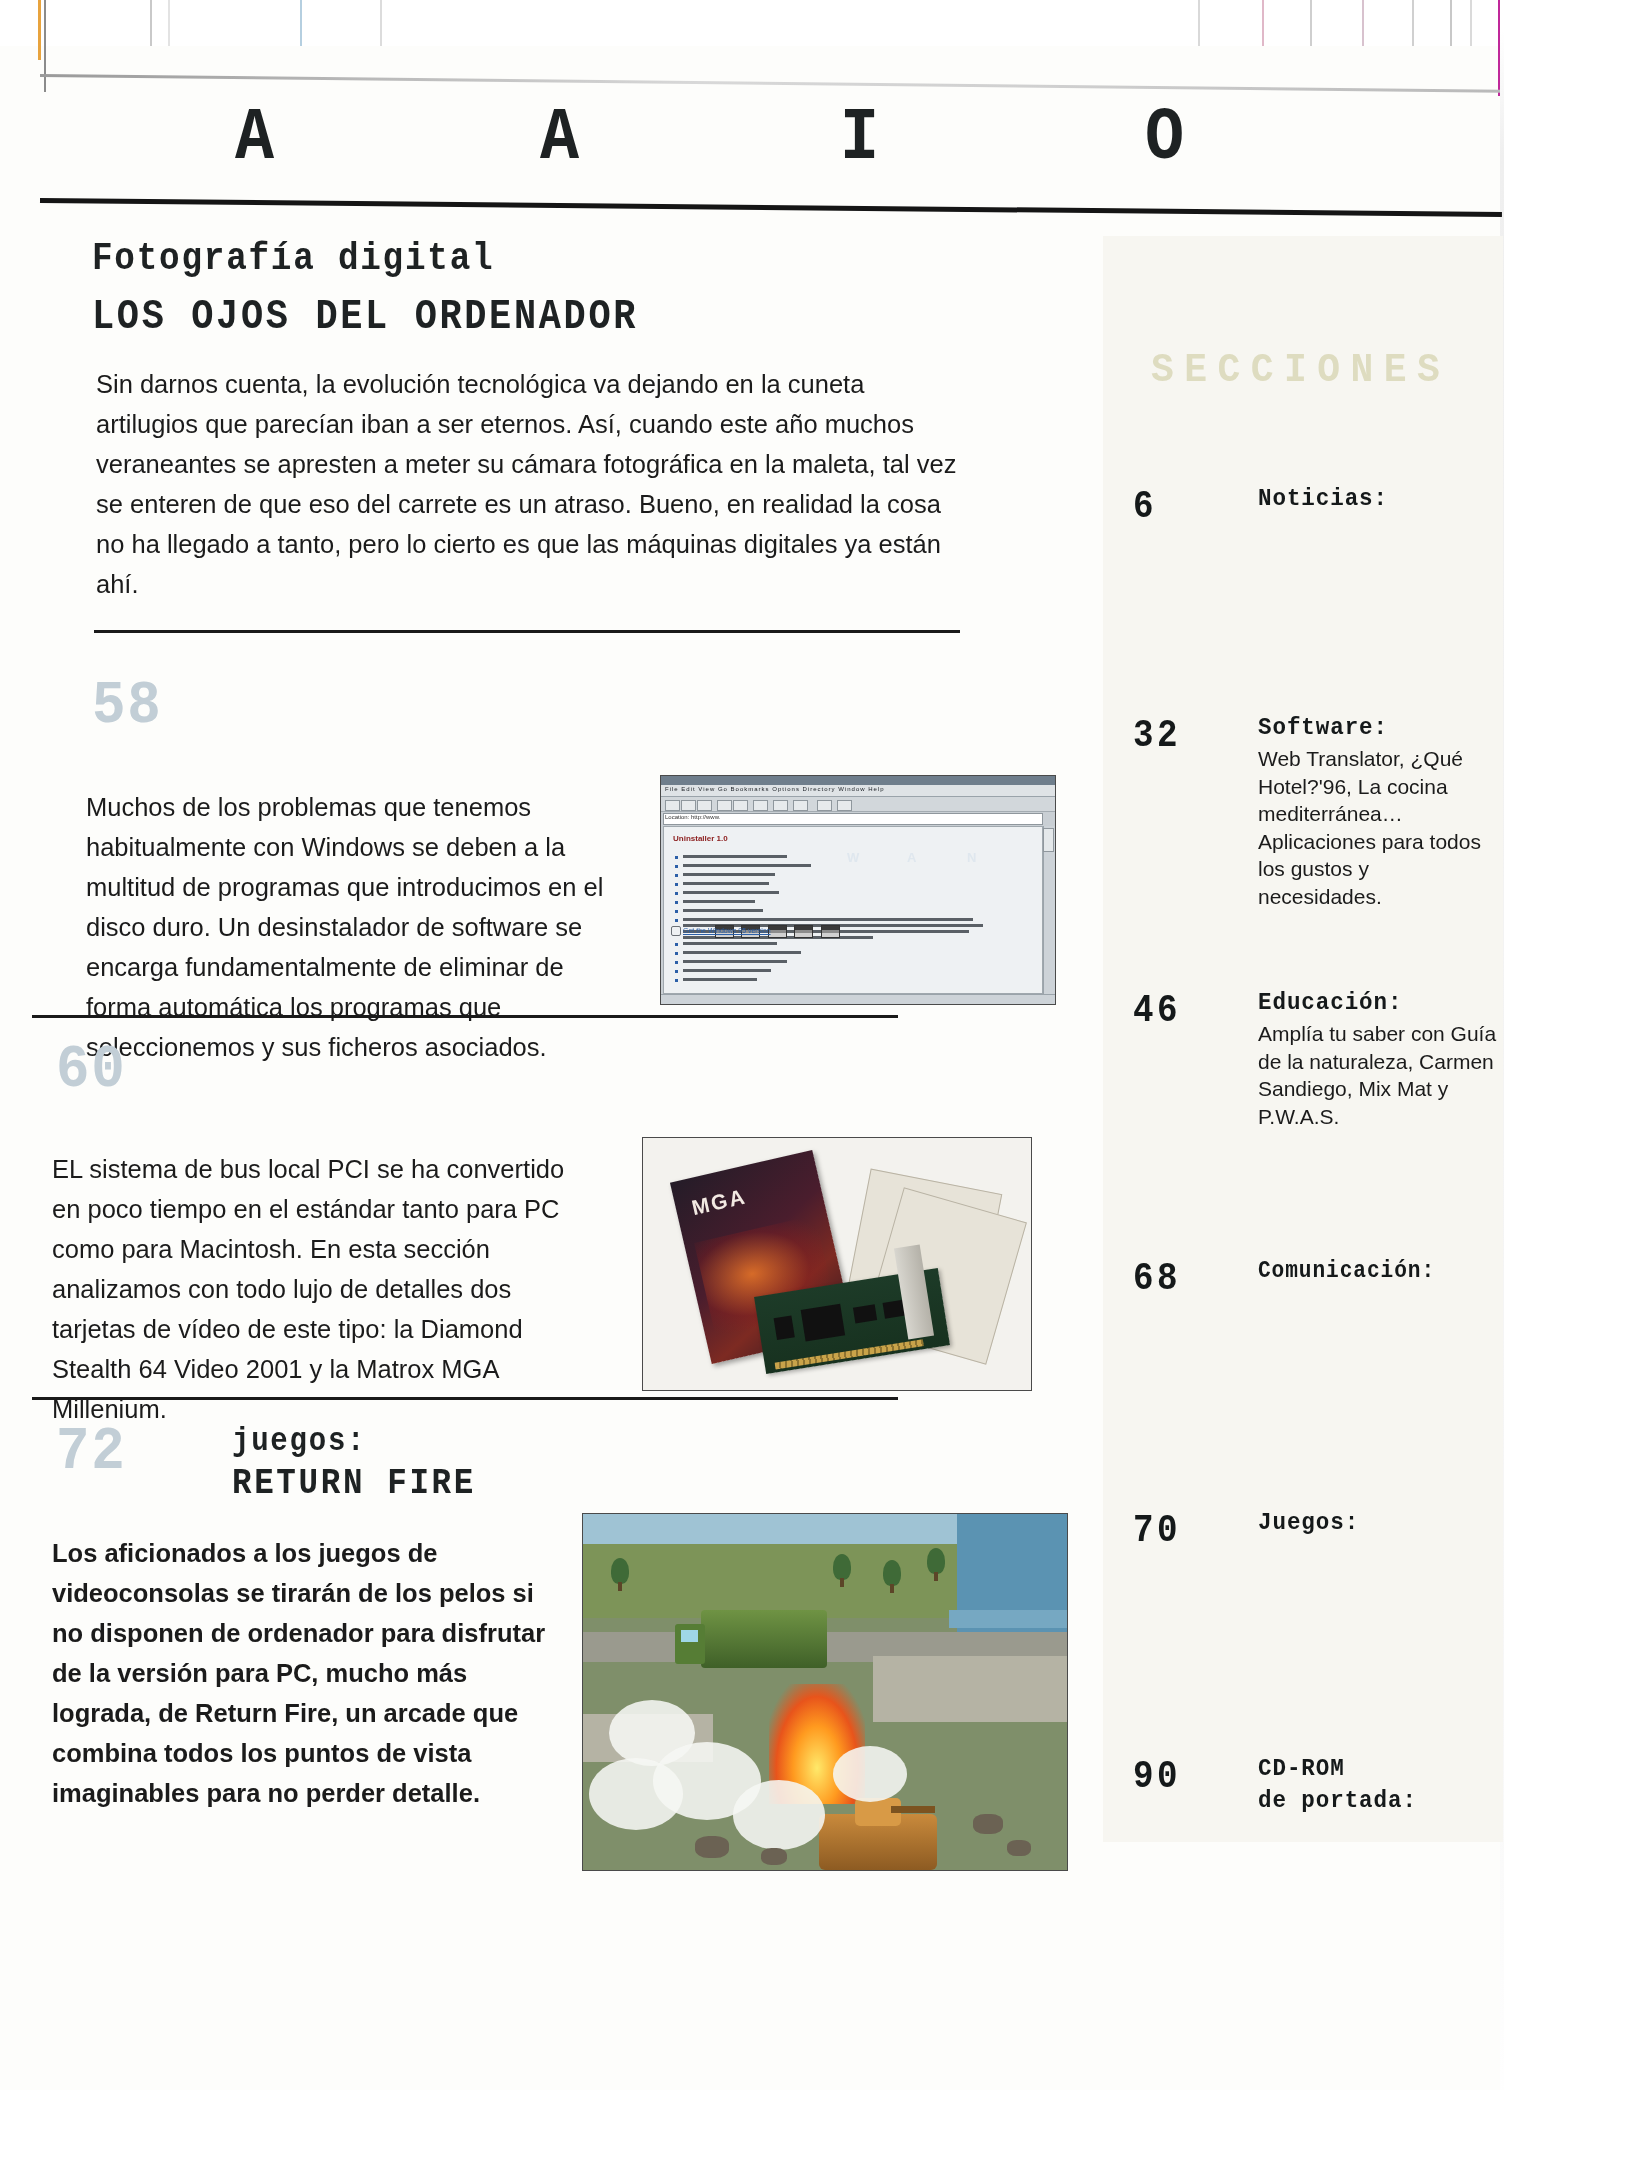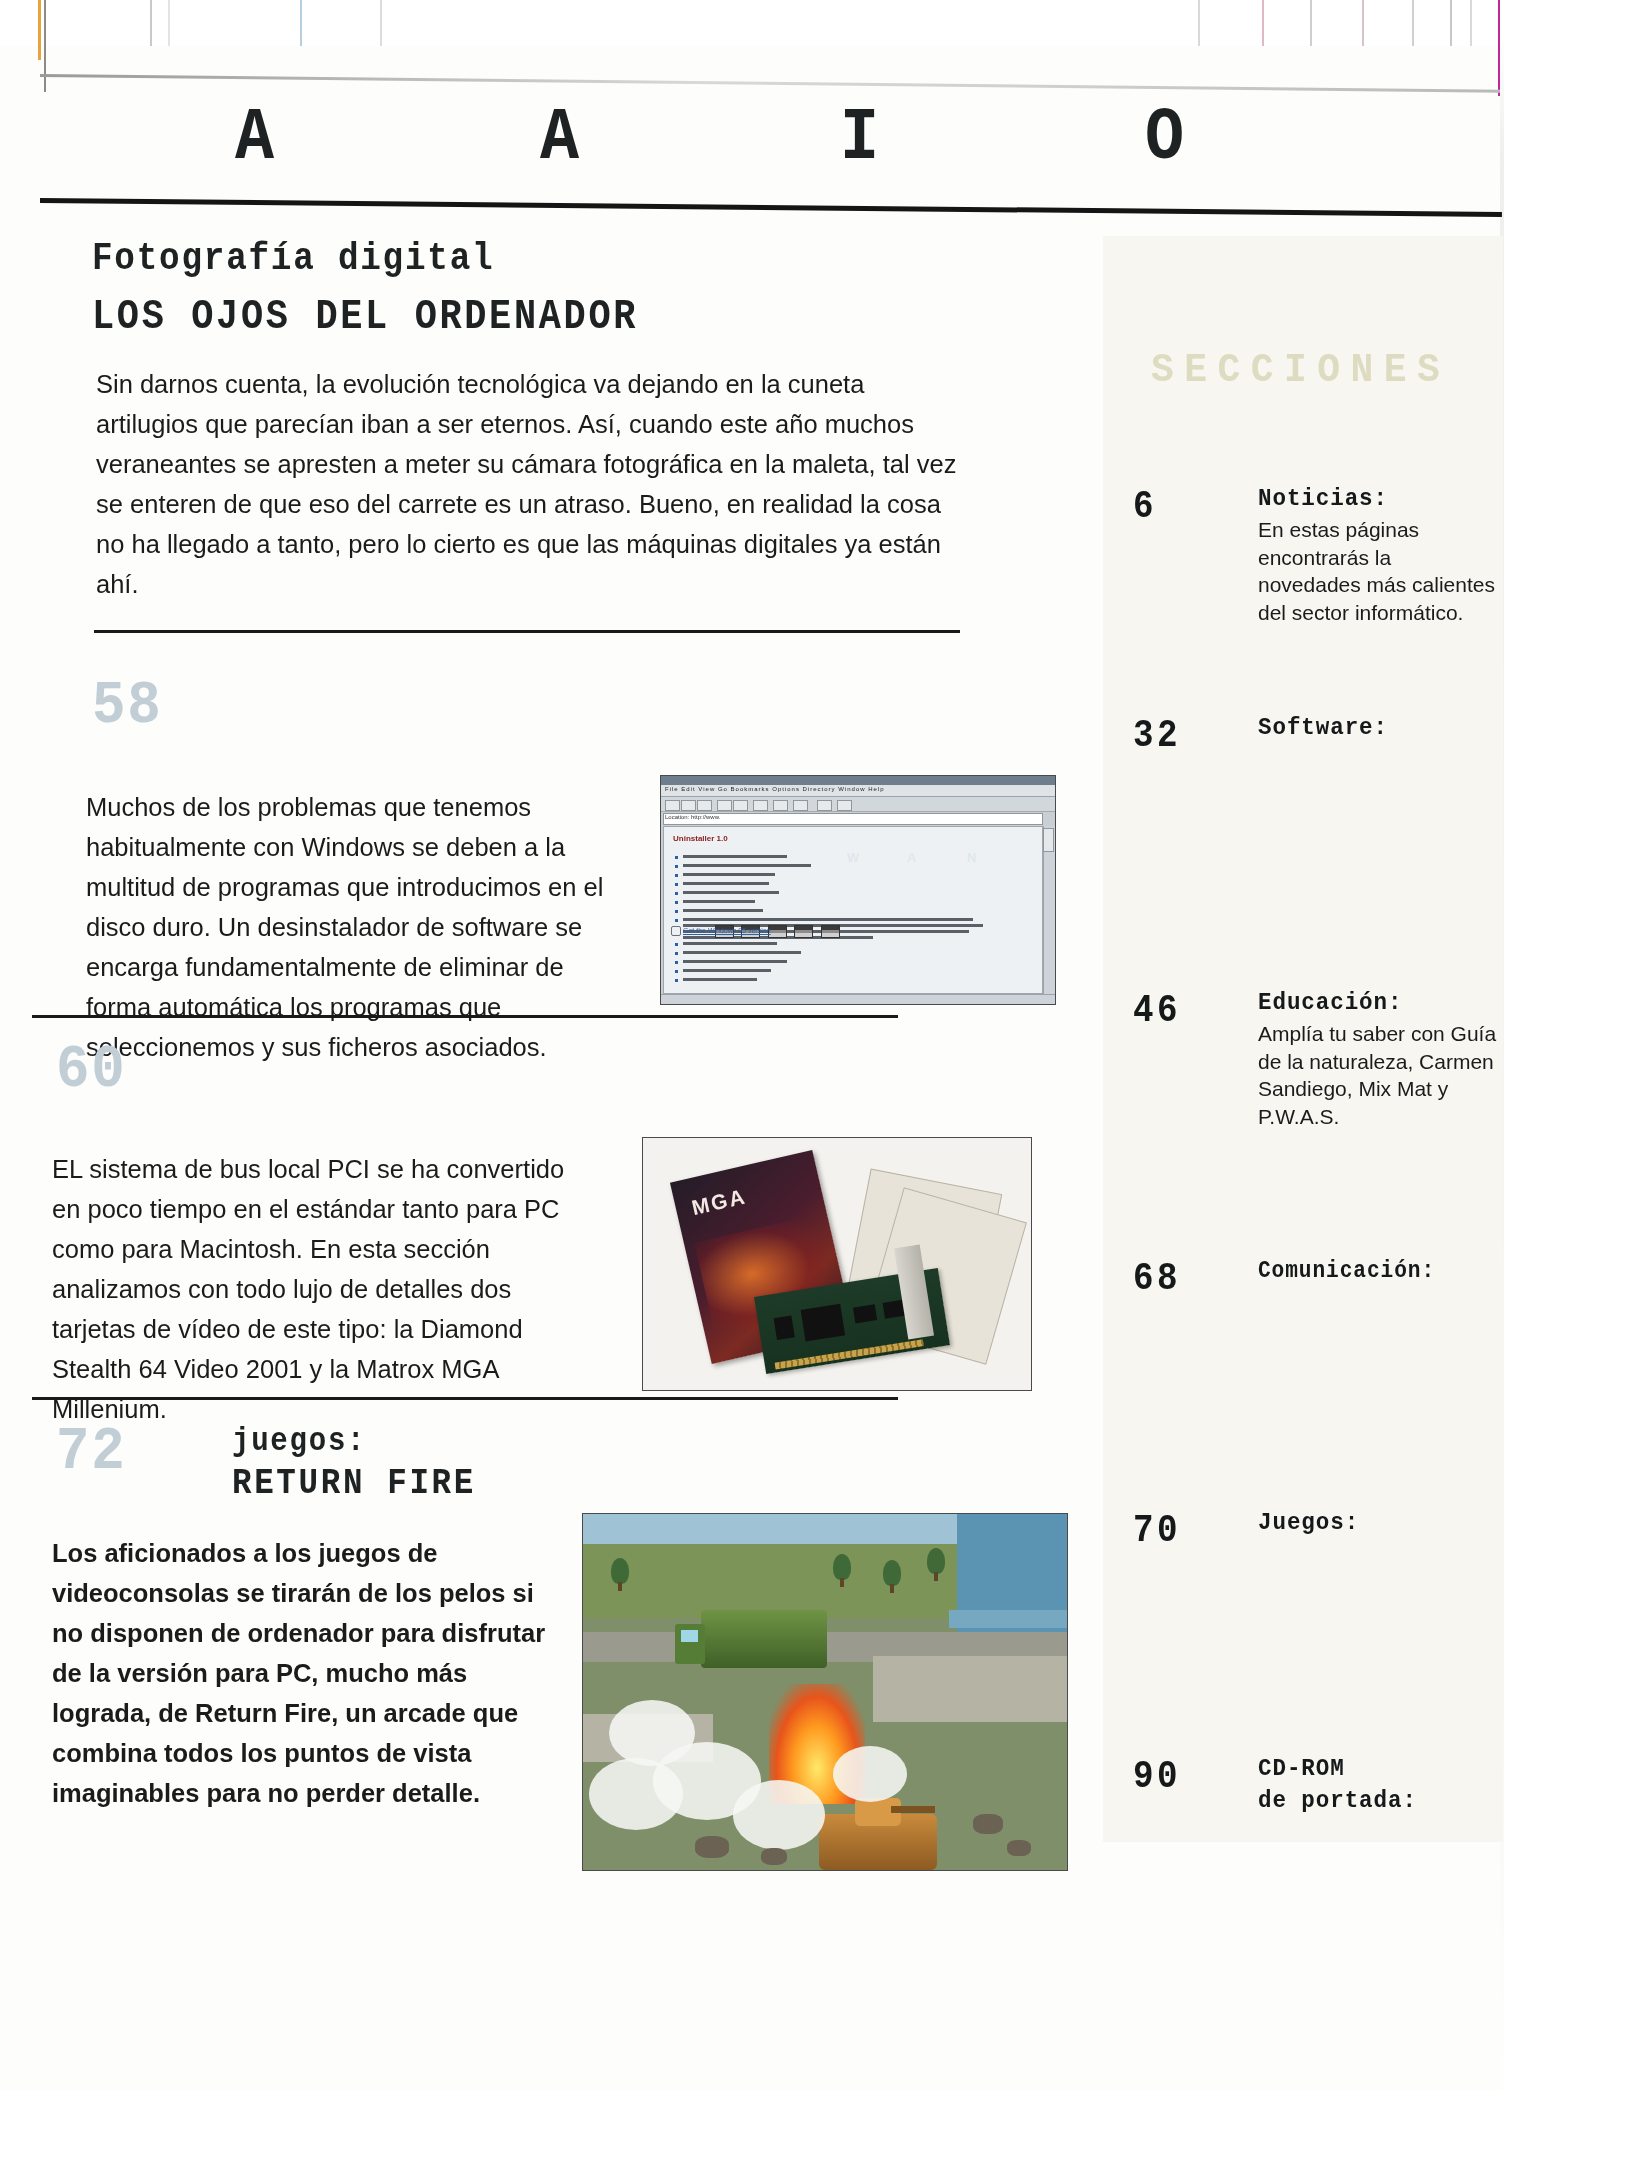--- a/index.html
+++ b/index.html
@@ -424,28 +424,28 @@
 
   </div>
 
   <div class="col-right">
     <div class="side-title">SECCIONES</div>
 
     <div class="side-entry" style="top:248px;">
       <div class="side-num">6</div>
       <div class="side-body">
         <div class="side-h">Noticias:</div>
-        <p class="side-p">En estas páginas encontrarás la novedades más calientes del sector informático.</p>
       </div>
     </div>
 
     <div class="side-entry" style="top:477px;">
       <div class="side-num">32</div>
       <div class="side-body">
         <div class="side-h">Software:</div>
+        <p class="side-p">Web Translator, ¿Qué Hotel?'96, La cocina mediterránea… Aplicaciones para todos los gustos y necesidades.</p>
       </div>
     </div>
 
     <div class="side-entry" style="top:752px;">
       <div class="side-num">46</div>
       <div class="side-body">
         <div class="side-h">Educación:</div>
         <p class="side-p">Amplía tu saber con Guía de la naturaleza, Carmen Sandiego, Mix Mat y P.W.A.S.</p>
       </div>
     </div>

